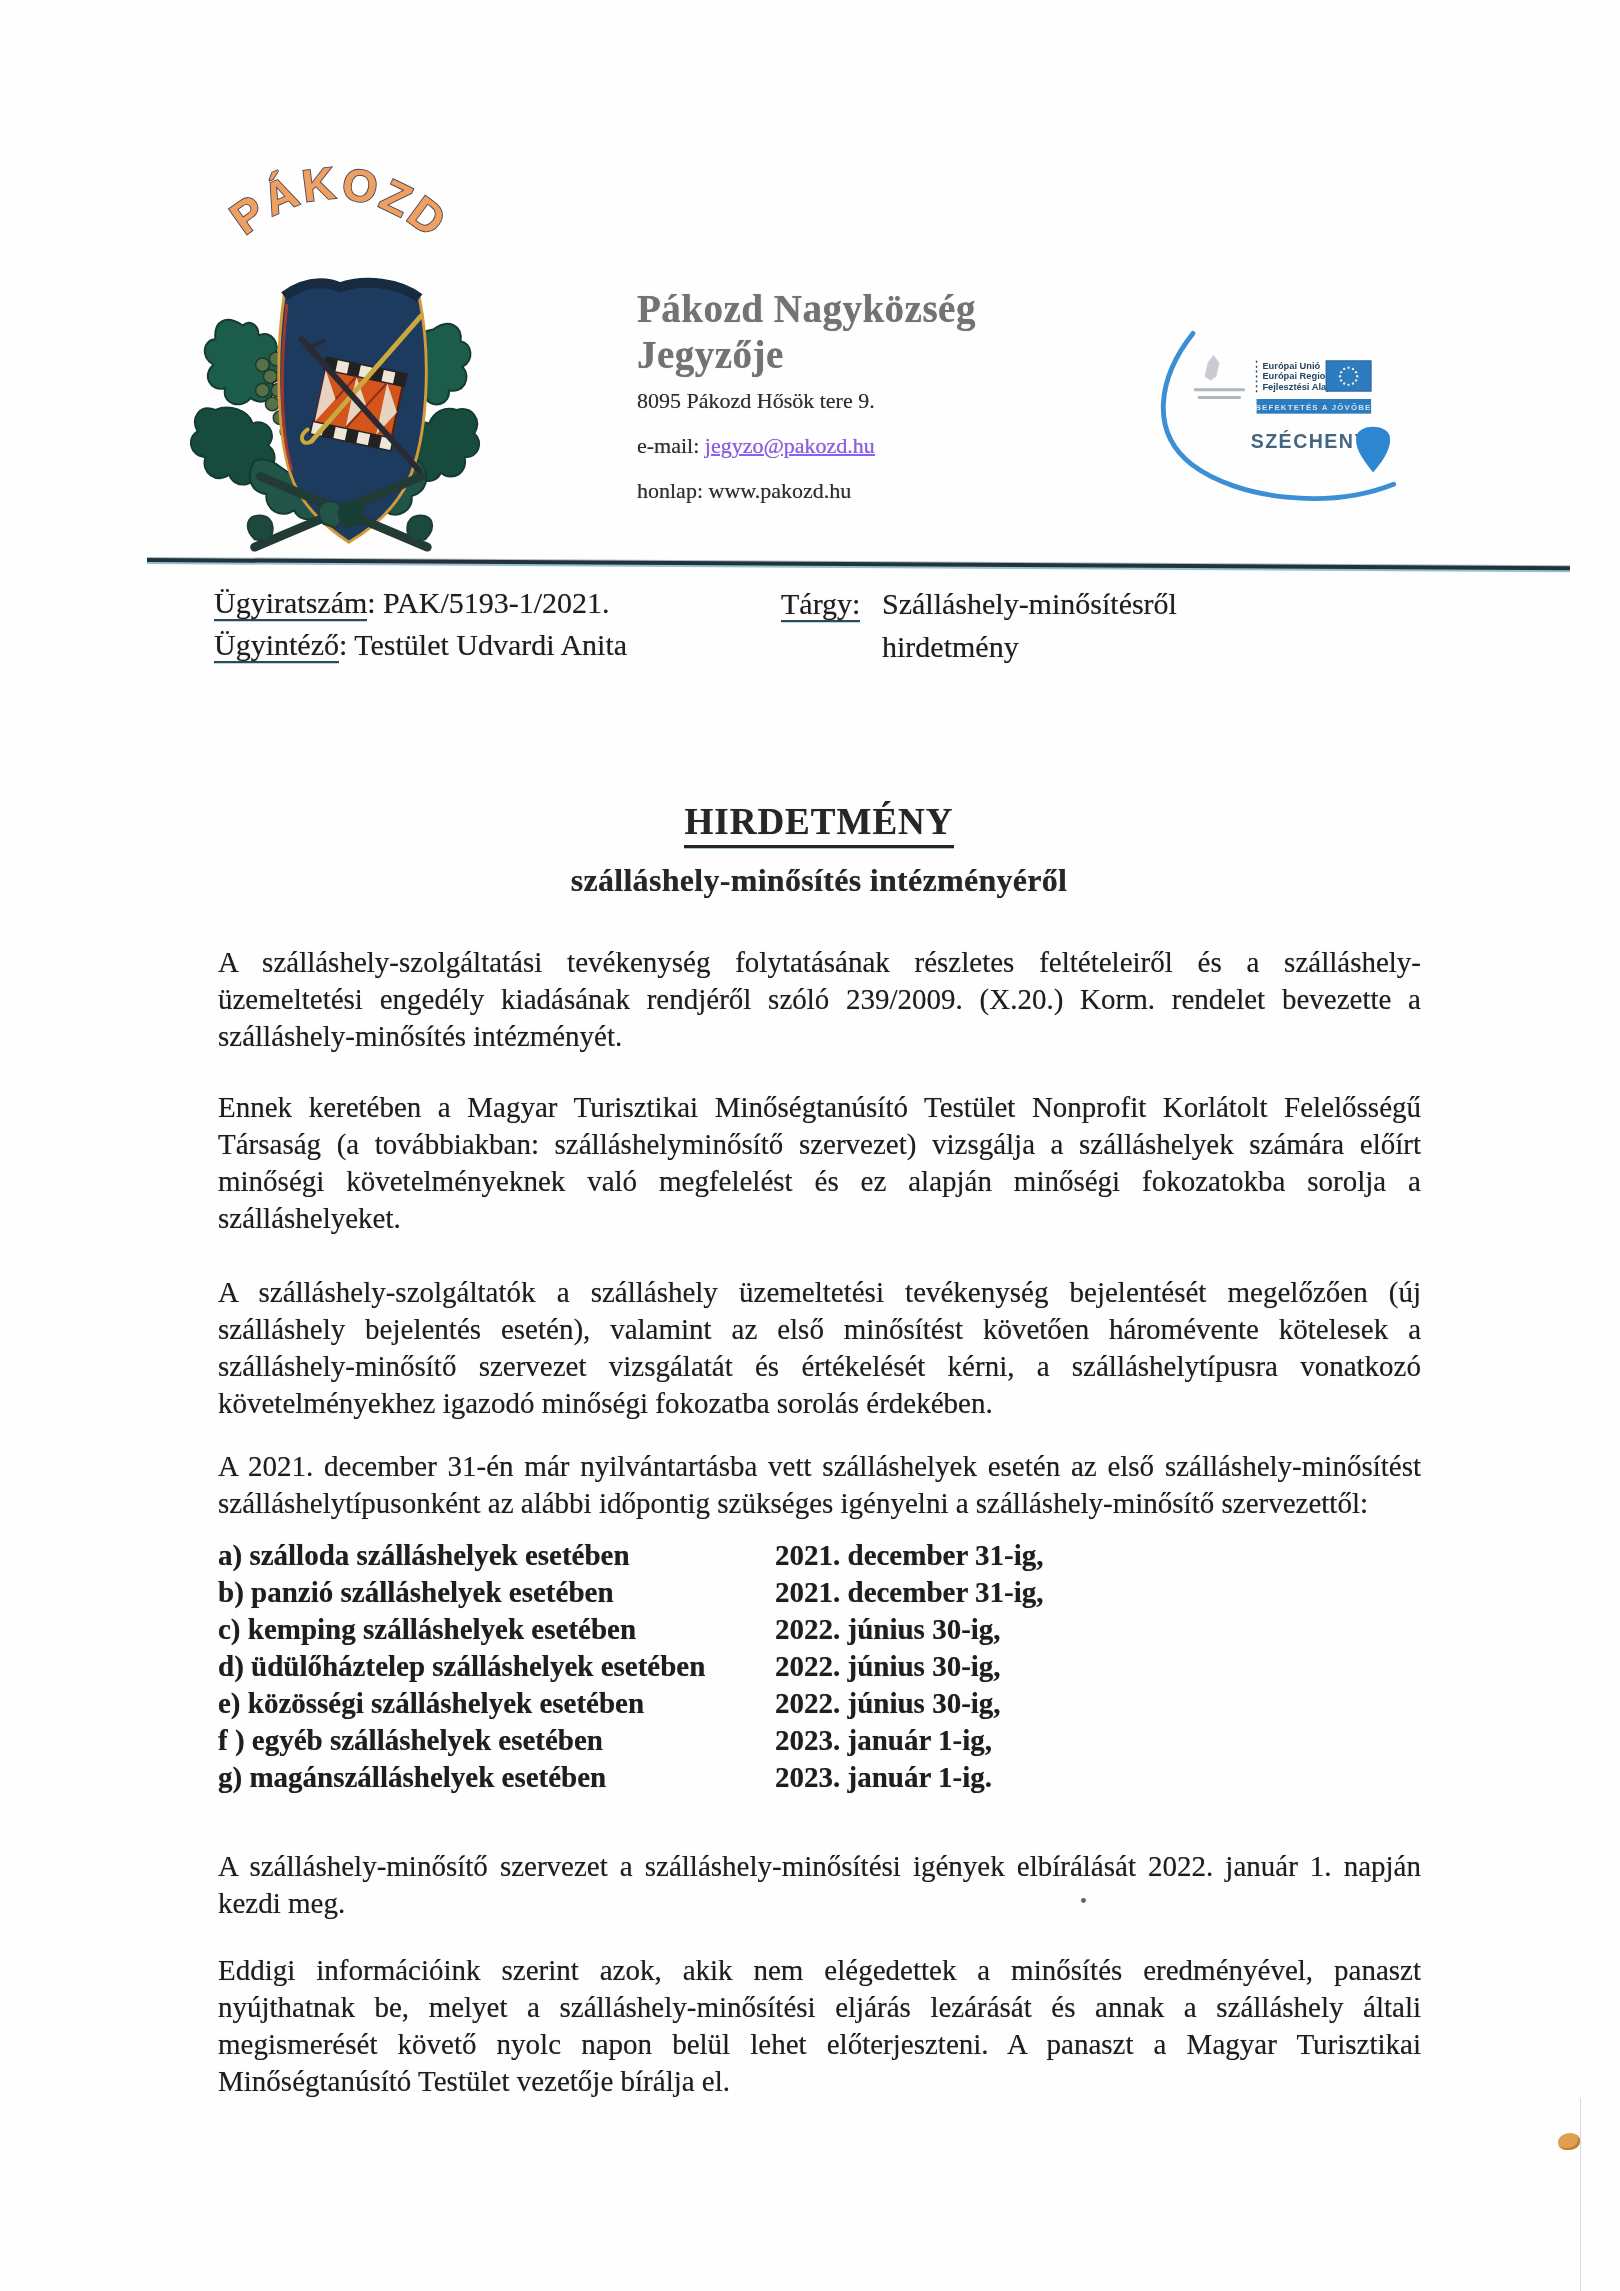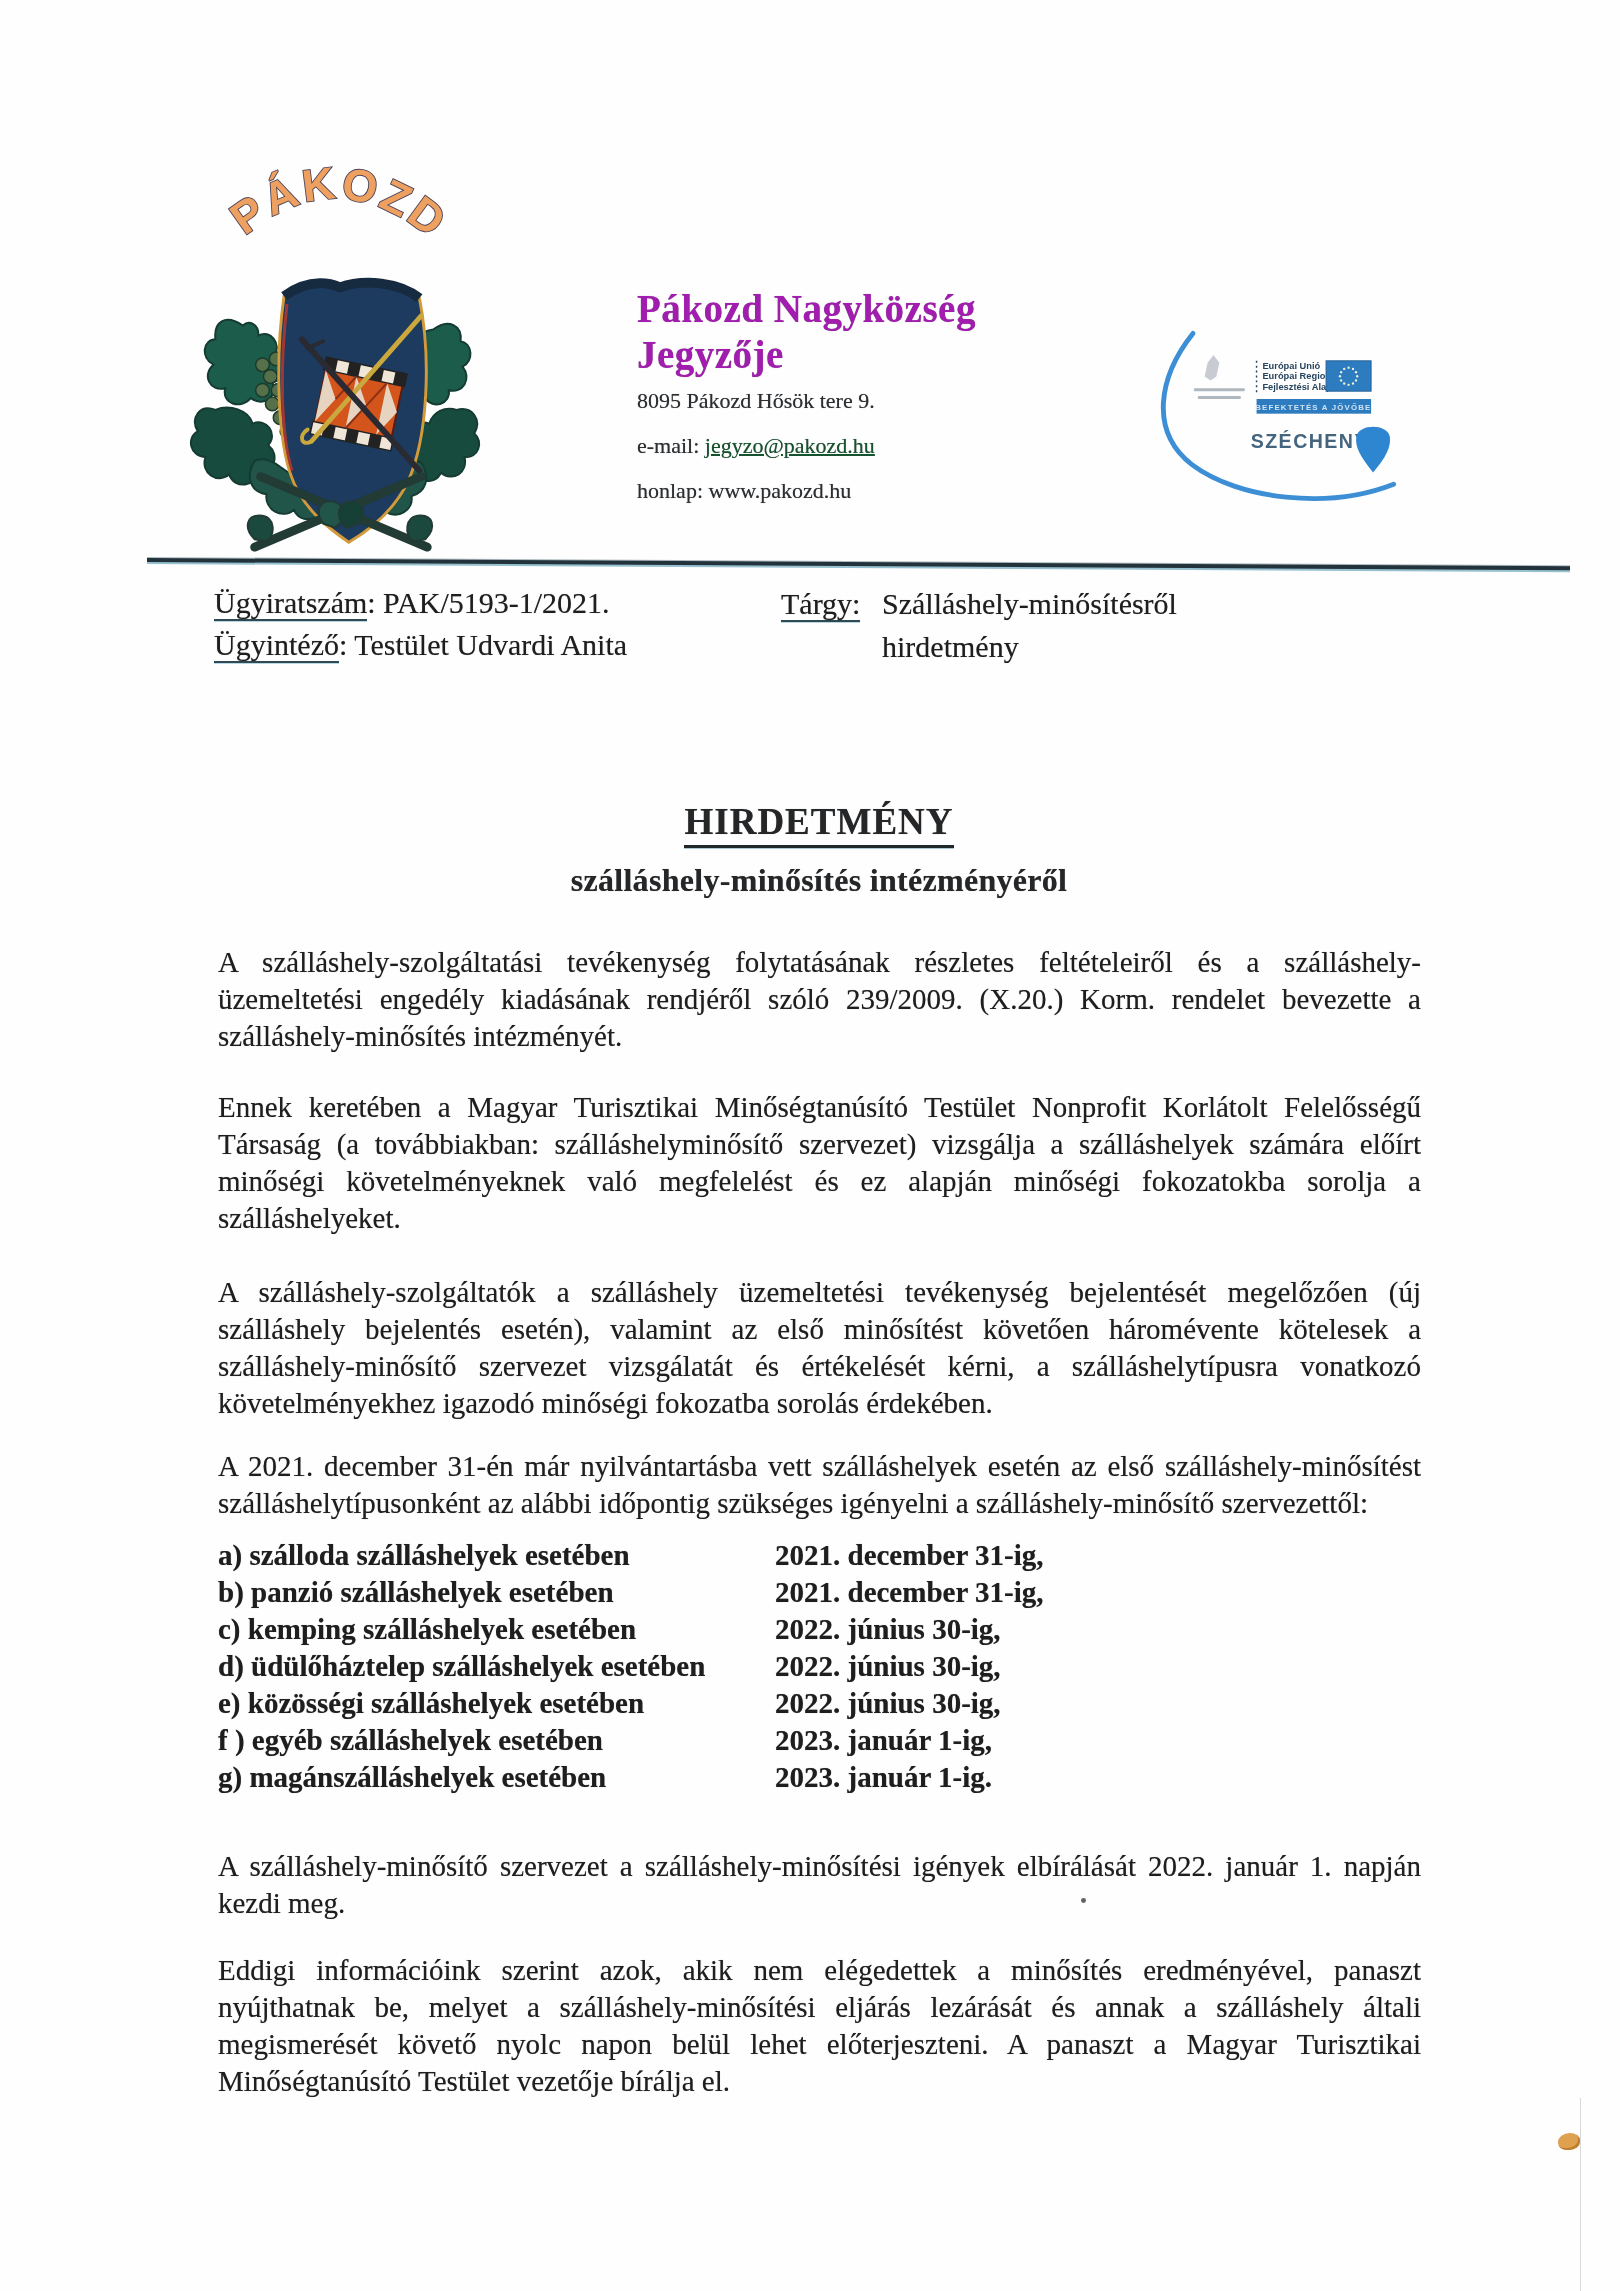--- a/index.html
+++ b/index.html
@@ -9,24 +9,24 @@
     background:#fefefe;
     overflow:hidden;
     font-family:"Liberation Serif","DejaVu Serif",serif;
     color:#1e1e1e;
   }
   .abs{position:absolute;}
   .scantext{text-shadow:0 0 0.7px rgba(25,25,25,.55);}
 
   
   .org-block{left:637px;top:286px;width:549px;line-height:45px;}
-  .org-name{font-size:39px;font-weight:bold;color:#a21caf;line-height:46px;letter-spacing:0.5px;}
+  .org-name{font-size:39px;font-weight:bold;color:#737373;line-height:46px;letter-spacing:0.5px;}
   .org-line{font-size:22px;color:#2c2f32;}
   .org-line .lbl{color:#2c2f32;}
-  a.email{color:#14532d;text-decoration:underline;text-decoration-thickness:2px;}
+  a.email{color:#8b5cf6;text-decoration:underline;text-decoration-thickness:2px;}
 
   
   .sep{
     left:147px;top:558px;width:1423px;height:3.9px;
     background:#22333c;
     box-shadow:0 2px 0 rgba(47,131,160,.5), 0 -1px 0 rgba(30,60,75,.35);
     transform:rotate(.33deg);transform-origin:left center;
   }
 
   

